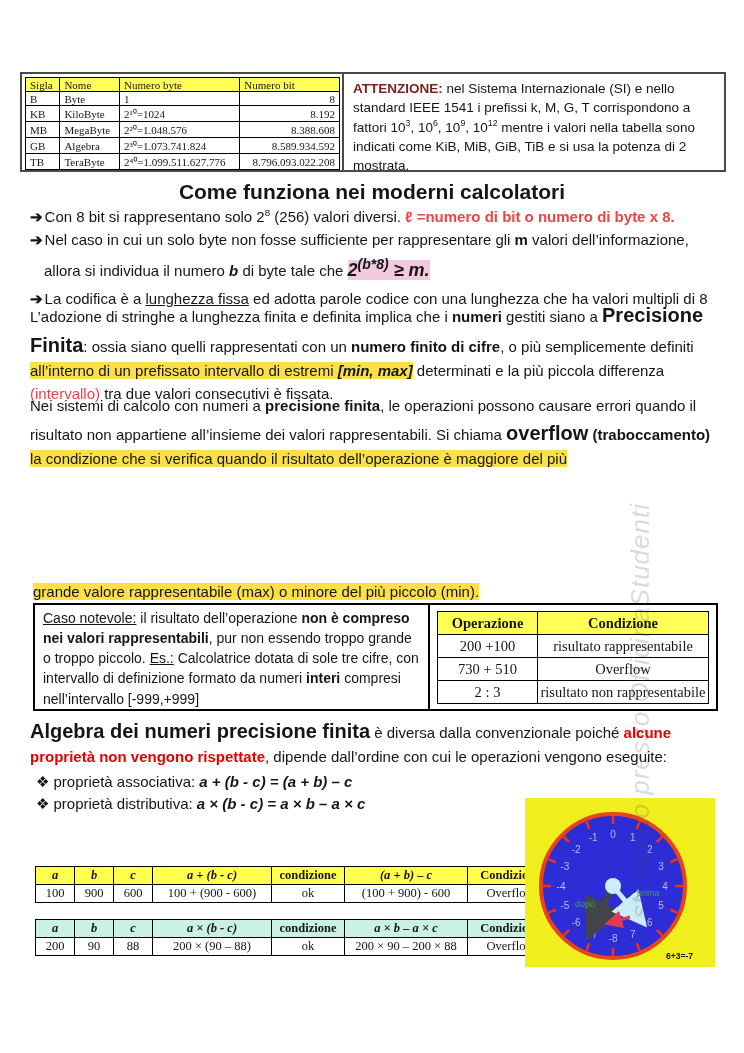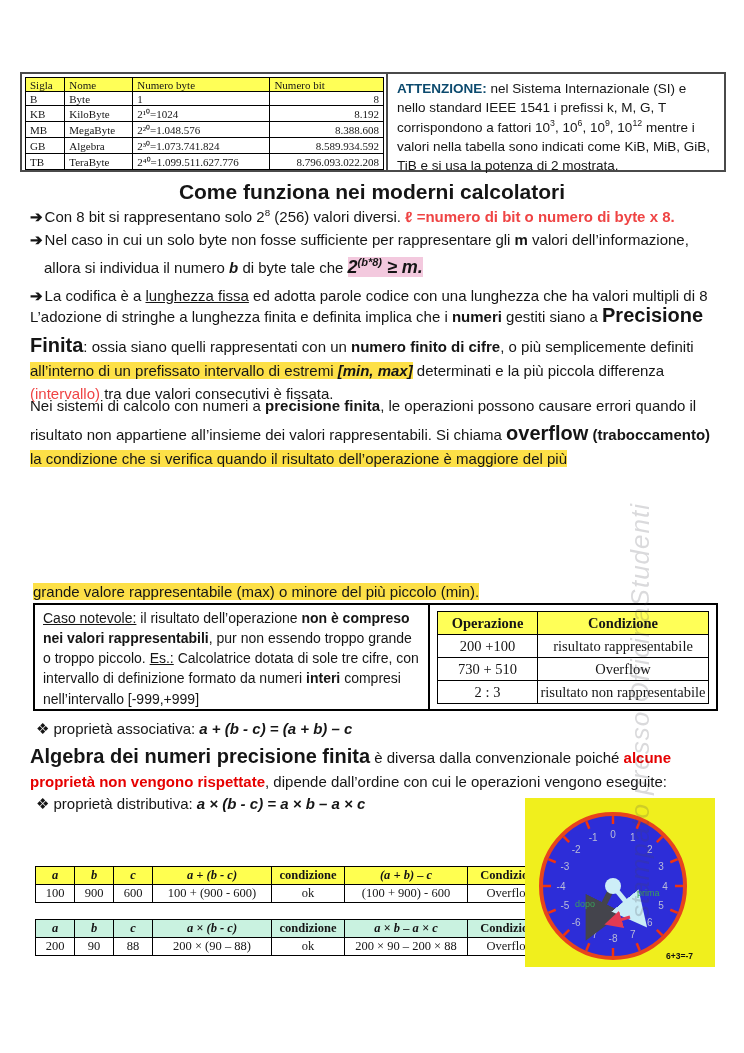--- a/index.html
+++ b/index.html
@@ -1,44 +1,44 @@
 <!DOCTYPE html>
 <html><head>
 <meta charset="utf-8">
 <style>
   html,body{margin:0;padding:0;background:#e8e8e8;}
   .page{position:relative;width:744px;height:1053px;background:#ffffff;margin:0 auto;
         font-family:"Liberation Sans",sans-serif;color:#151515;overflow:hidden;}
   
   .top-box{position:absolute;left:20px;top:72px;width:706px;height:100px;
            border:2px solid #4a4a4a;display:flex;box-sizing:border-box;}
-  .top-box .cell-left{width:366px;border-right:2px solid #4a4a4a;padding:3px 2px 2px 3px;box-sizing:border-box;}
+  .top-box .cell-left{width:322px;border-right:2px solid #4a4a4a;padding:3px 2px 2px 3px;box-sizing:border-box;}
   .top-box .cell-right{flex:1;padding:5px 9px;box-sizing:border-box;font-size:13.5px;line-height:1.42;}
-  .attn-label{color:#0c4a6e;font-weight:bold;}
+  .attn-label{color:#7f1d1d;font-weight:bold;}
   table.bytes{border-collapse:collapse;font-family:"Liberation Serif",serif;font-size:11px;width:100%;}
   table.bytes th,table.bytes td{border:1px solid #000;padding:0px 4px;text-align:left;height:13px;}
   table.bytes th{background:#ffff57;font-weight:normal;}
   table.bytes td.num{text-align:right;}
   sup{font-size:0.65em;}
   
   .title{position:absolute;left:0;top:180px;width:744px;text-align:center;
          font-size:21px;font-weight:bold;}
   
   .textblock{position:absolute;left:30px;width:694px;font-size:15px;line-height:1.5;}
   .b-purple{color:#ef4444;font-weight:bold;}
   .b-bold{font-weight:bold;}
   .b-bi{font-weight:bold;font-style:italic;}
   .b-ul{text-decoration:underline;}
   .hl-y{background:#fde047;}
   .hl-p{background:#f3c9de;}
   .big{font-size:20px;font-weight:bold;}
   .arrow{font-weight:bold;margin-right:2px;}
   .indent2{padding-left:14px;}
   .formula{font-size:18px;font-weight:bold;font-style:italic;}
-  .formula sup{font-size:11px;font-style:italic;}
+  .formula sup{font-size:14px;font-style:italic;}
   
   .contline{position:absolute;left:33px;top:583px;font-size:15px;}
   .caso-box{position:absolute;left:33px;top:603px;width:397px;height:108px;box-sizing:border-box;
             border:2px solid #000;padding:3px 8px;font-size:14px;line-height:1.44;}
   .opbox{position:absolute;left:428px;top:603px;width:290px;height:108px;box-sizing:border-box;
          border:2px solid #000;padding:6px 7px;}
   table.optab{border-collapse:collapse;width:100%;font-family:"Liberation Serif",serif;font-size:14.5px;}
   table.optab th,table.optab td{border:1.5px solid #000;text-align:center;padding:1px 2px;height:20px;}
   table.optab th{background:#ffff57;font-weight:bold;}
   
@@ -164,25 +164,25 @@
         </tr>
         <tr>
           <td>2 : 3</td>
           <td>risultato non rappresentabile</td>
         </tr>
       </tbody>
     </table>
   </div>
 
   <div class="textblock" style="top:716px;">
+    <div>
+      <span class="big">Algebra dei numeri precisione finita</span><span> è diversa dalla convenzionale poiché </span><span class="alg-red">alcune proprietà non vengono rispettate</span><span>, dipende dall’ordine con cui le operazioni vengono eseguite:</span>
+    </div>
     <div style="margin-top:2px;">
       <span class="diamond">❖</span><span>proprietà associativa: </span><span class="b-bi">a + (b - c) = (a + b) – c</span>
-    </div>
-    <div>
-      <span class="big">Algebra dei numeri precisione finita</span><span> è diversa dalla convenzionale poiché </span><span class="alg-red">alcune proprietà non vengono rispettate</span><span>, dipende dall’ordine con cui le operazioni vengono eseguite:</span>
     </div>
     <div>
       <span class="diamond">❖</span><span>proprietà distributiva: </span><span class="b-bi">a × (b - c) = a × b – a × c</span>
     </div>
   </div>
 
   <table class="calc t1" style="top:866px;">
     <thead>
       <tr>
         <th class="it" style="width:34px;">a</th>

